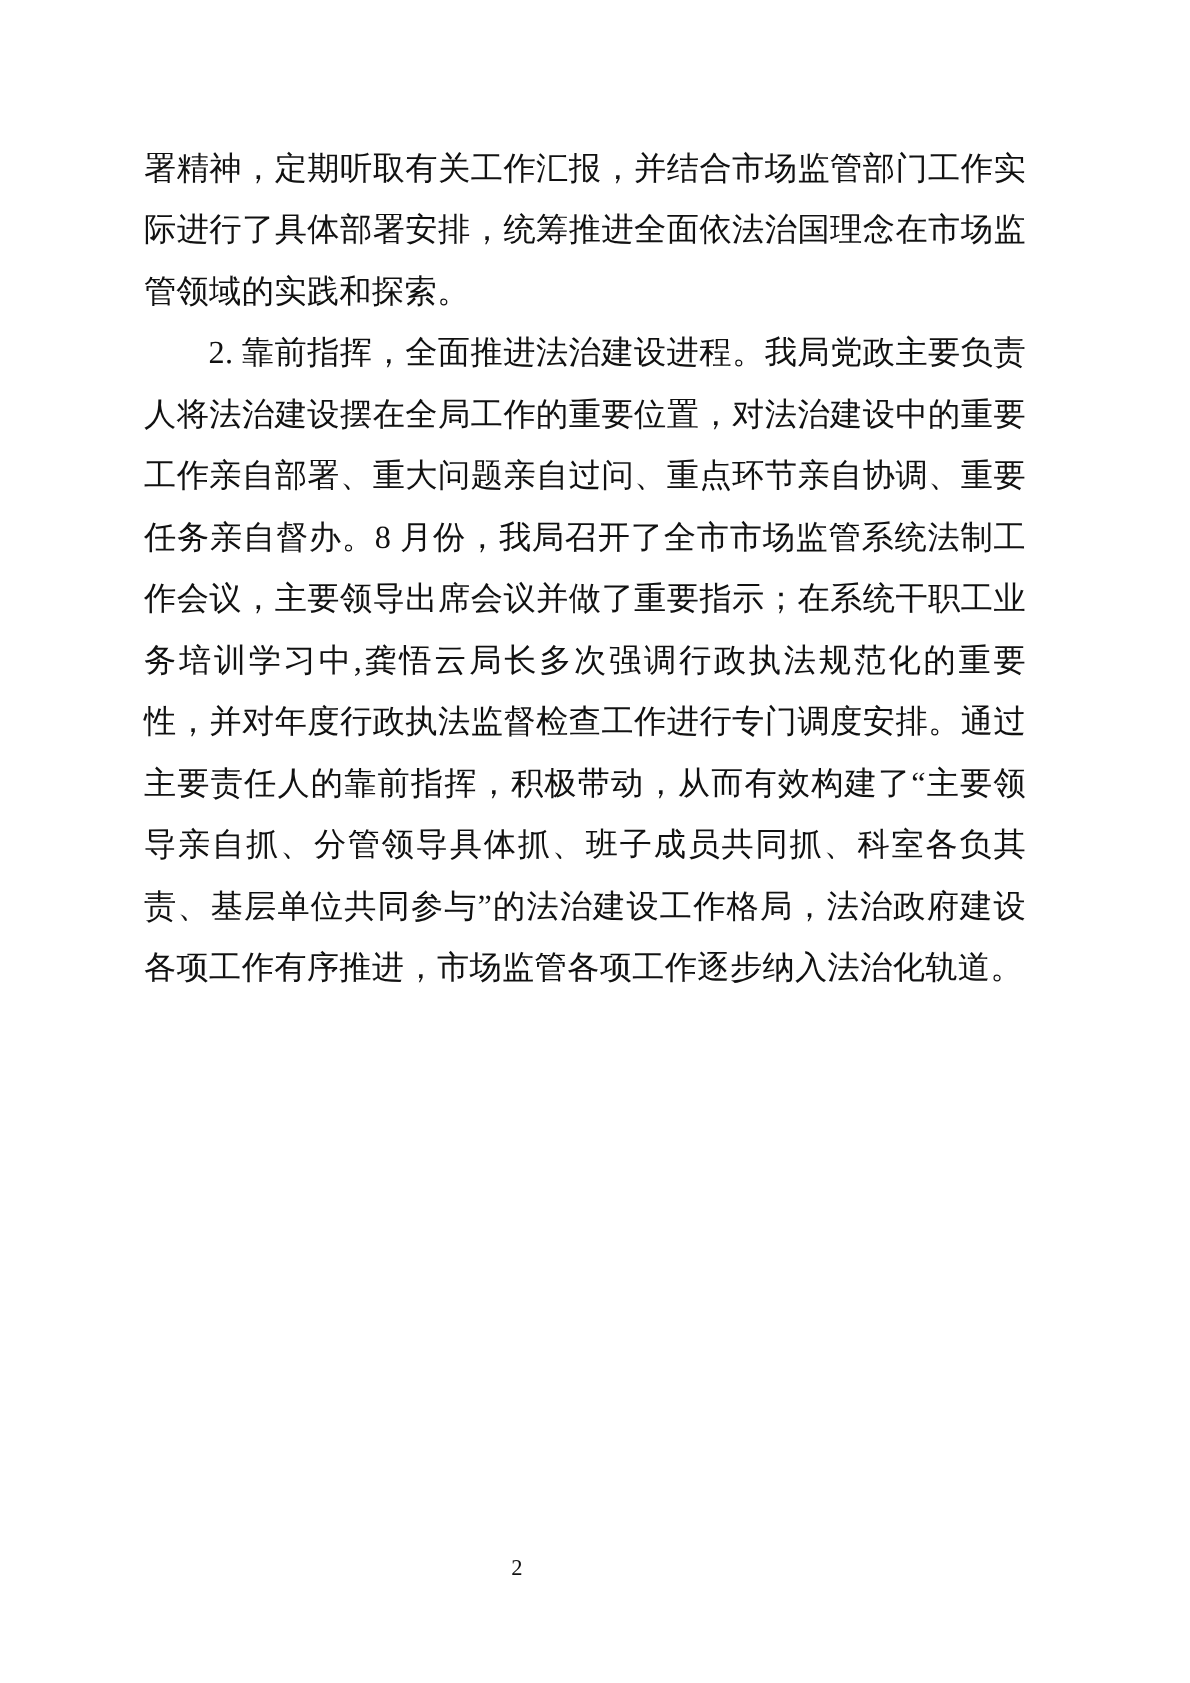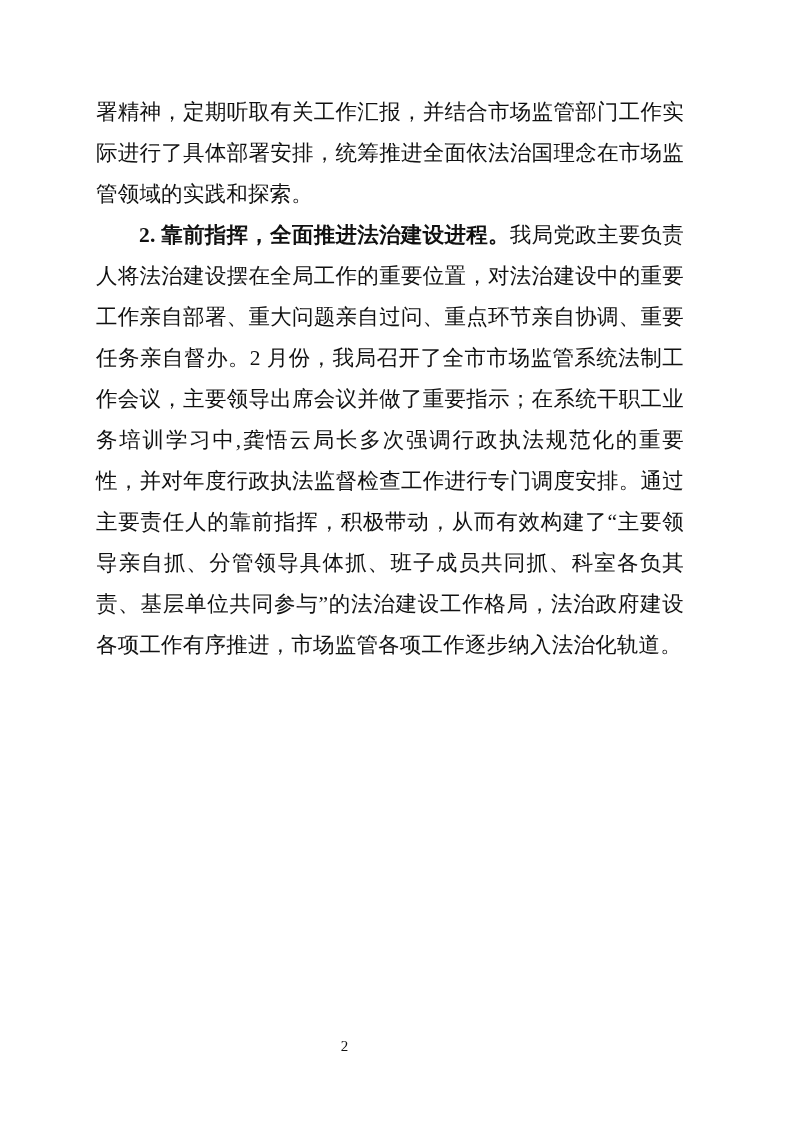--- a/index.html
+++ b/index.html
@@ -32,21 +32,21 @@
     word-break: break-all;
     letter-spacing: 0.2px;
   }
   .para.indent {
     text-indent: 43px;
   }
   .run {
     font-weight: normal;
   }
   .run.bold {
-    font-weight: bold;
+    font-weight: normal;
   }
   .footer {
     position: absolute;
     left: 0;
     top: 1036px;
     width: 100%;
     text-align: center;
   }
   .page-number {
     font-size: 15px;
@@ -54,18 +54,18 @@
     color: #111111;
     font-family: "Liberation Serif", serif;
   }
 </style>
 </head>
 <body>
 
 <div class="page">
   <div class="content">
       <p class="para"><span class="run">署精神，定期听取有关工作汇报，并结合市场监管部门工作实际进行了具体部署安排，统筹推进全面依法治国理念在市场监管领域的实践和探索。</span></p>
-      <p class="para indent"><span class="run bold">2. 靠前指挥，全面推进法治建设进程。</span><span class="run">我局党政主要负责人将法治建设摆在全局工作的重要位置，对法治建设中的重要工作亲自部署、重大问题亲自过问、重点环节亲自协调、重要任务亲自督办。2 月份，我局召开了全市市场监管系统法制工作会议，主要领导出席会议并做了重要指示；在系统干职工业务培训学习中,龚悟云局长多次强调行政执法规范化的重要性，并对年度行政执法监督检查工作进行专门调度安排。通过主要责任人的靠前指挥，积极带动，从而有效构建了“主要领导亲自抓、分管领导具体抓、班子成员共同抓、科室各负其责、基层单位共同参与”的法治建设工作格局，法治政府建设各项工作有序推进，市场监管各项工作逐步纳入法治化轨道。</span></p>
+      <p class="para indent"><span class="run bold">2. 靠前指挥，全面推进法治建设进程。</span><span class="run">我局党政主要负责人将法治建设摆在全局工作的重要位置，对法治建设中的重要工作亲自部署、重大问题亲自过问、重点环节亲自协调、重要任务亲自督办。8 月份，我局召开了全市市场监管系统法制工作会议，主要领导出席会议并做了重要指示；在系统干职工业务培训学习中,龚悟云局长多次强调行政执法规范化的重要性，并对年度行政执法监督检查工作进行专门调度安排。通过主要责任人的靠前指挥，积极带动，从而有效构建了“主要领导亲自抓、分管领导具体抓、班子成员共同抓、科室各负其责、基层单位共同参与”的法治建设工作格局，法治政府建设各项工作有序推进，市场监管各项工作逐步纳入法治化轨道。</span></p>
     </div>
   <div class="footer">
     <span class="page-number">2</span>
   </div>
 </div>
 
 </body></html>

